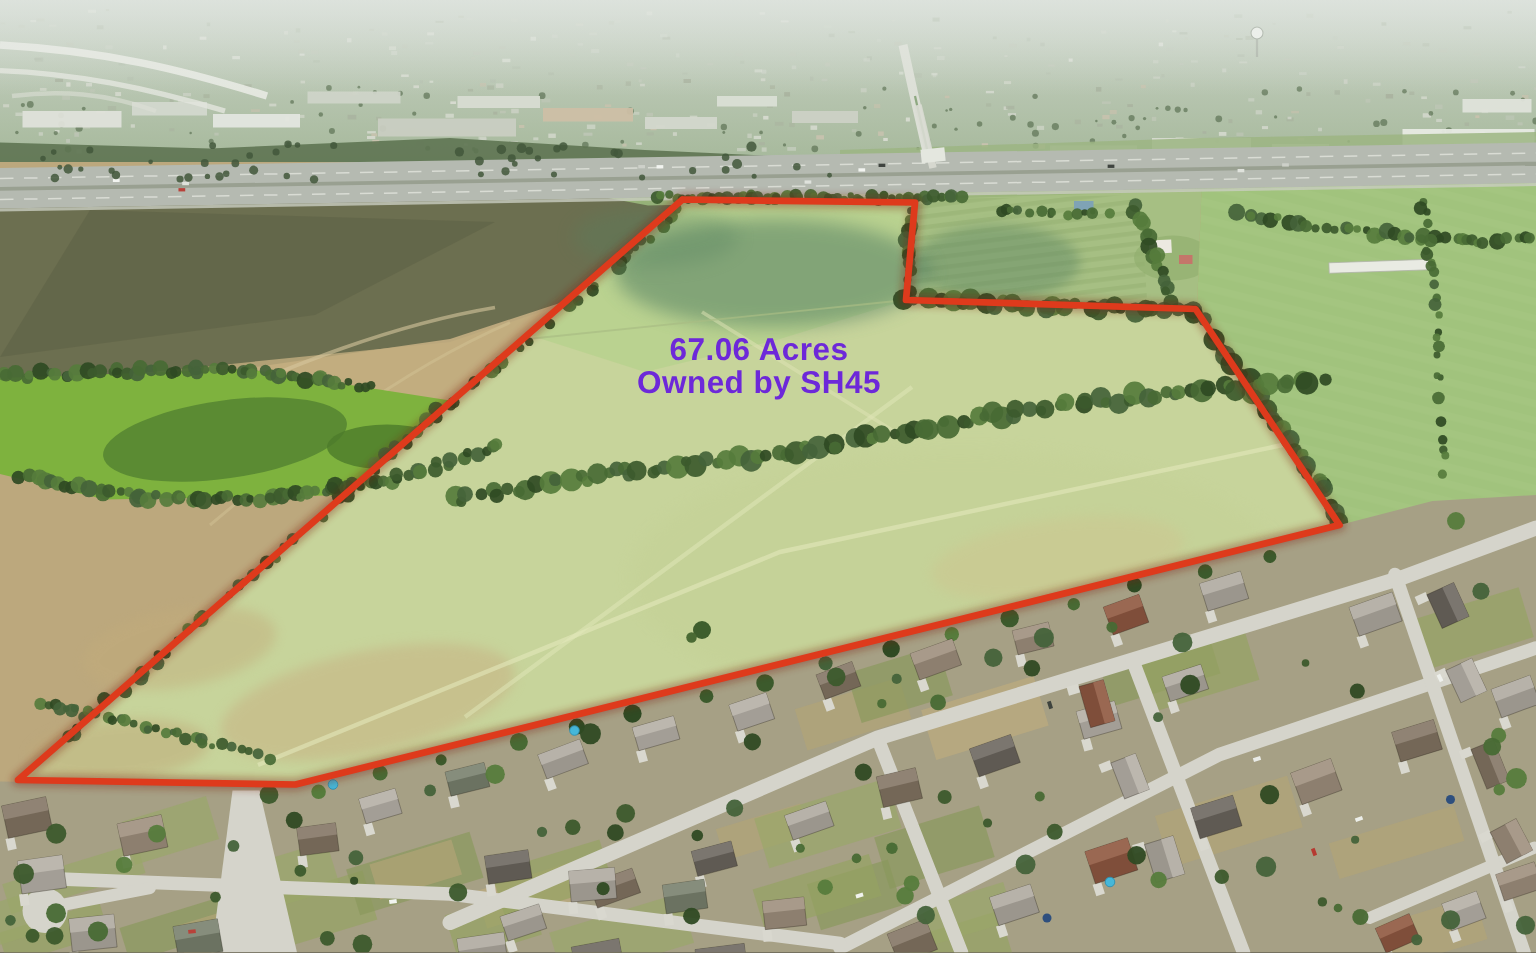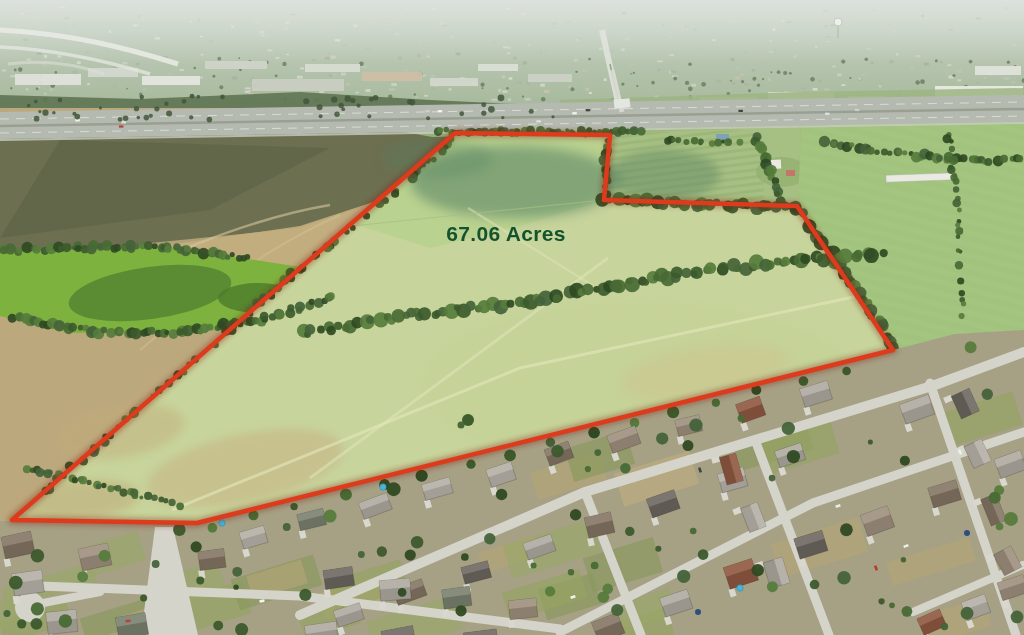--- a/index.html
+++ b/index.html
@@ -1499,16 +1499,17 @@
         <rect x="-2.5" y="-1.3" width="5" height="2.6" fill="#b8423a" transform="translate(128 621) rotate(-6)"></rect>
         <rect x="-2.5" y="-1.3" width="5" height="2.6" fill="#3e433e" transform="translate(700 470) rotate(72)"></rect>
         <rect x="-2.5" y="-1.3" width="5" height="2.6" fill="#eff1ed" transform="translate(960 452) rotate(64)"></rect>
       </g>
     <g>
       <polygon fill="none" opacity="0.35" stroke-width="9" stroke-linejoin="round" filter="url(#soft3)" points="455,133 610,135 604,200 797,206 893,350 197,523 12,520" stroke="#7c1d0b"></polygon>
       <polygon fill="none" stroke-linejoin="round" points="455,133 610,135 604,200 797,206 893,350 197,523 12,520" stroke="#de3a1c" stroke-width="4.5"></polygon>
     </g>
   </svg>
 
-  <div class="annotation" style="color: #14532d;">
+  <div class="annotation" style="color: #6d28d9;">
     <div>67.06 Acres</div>
+    <div>Owned by SH45</div>
   </div>
 </div>
 
 </body></html>

